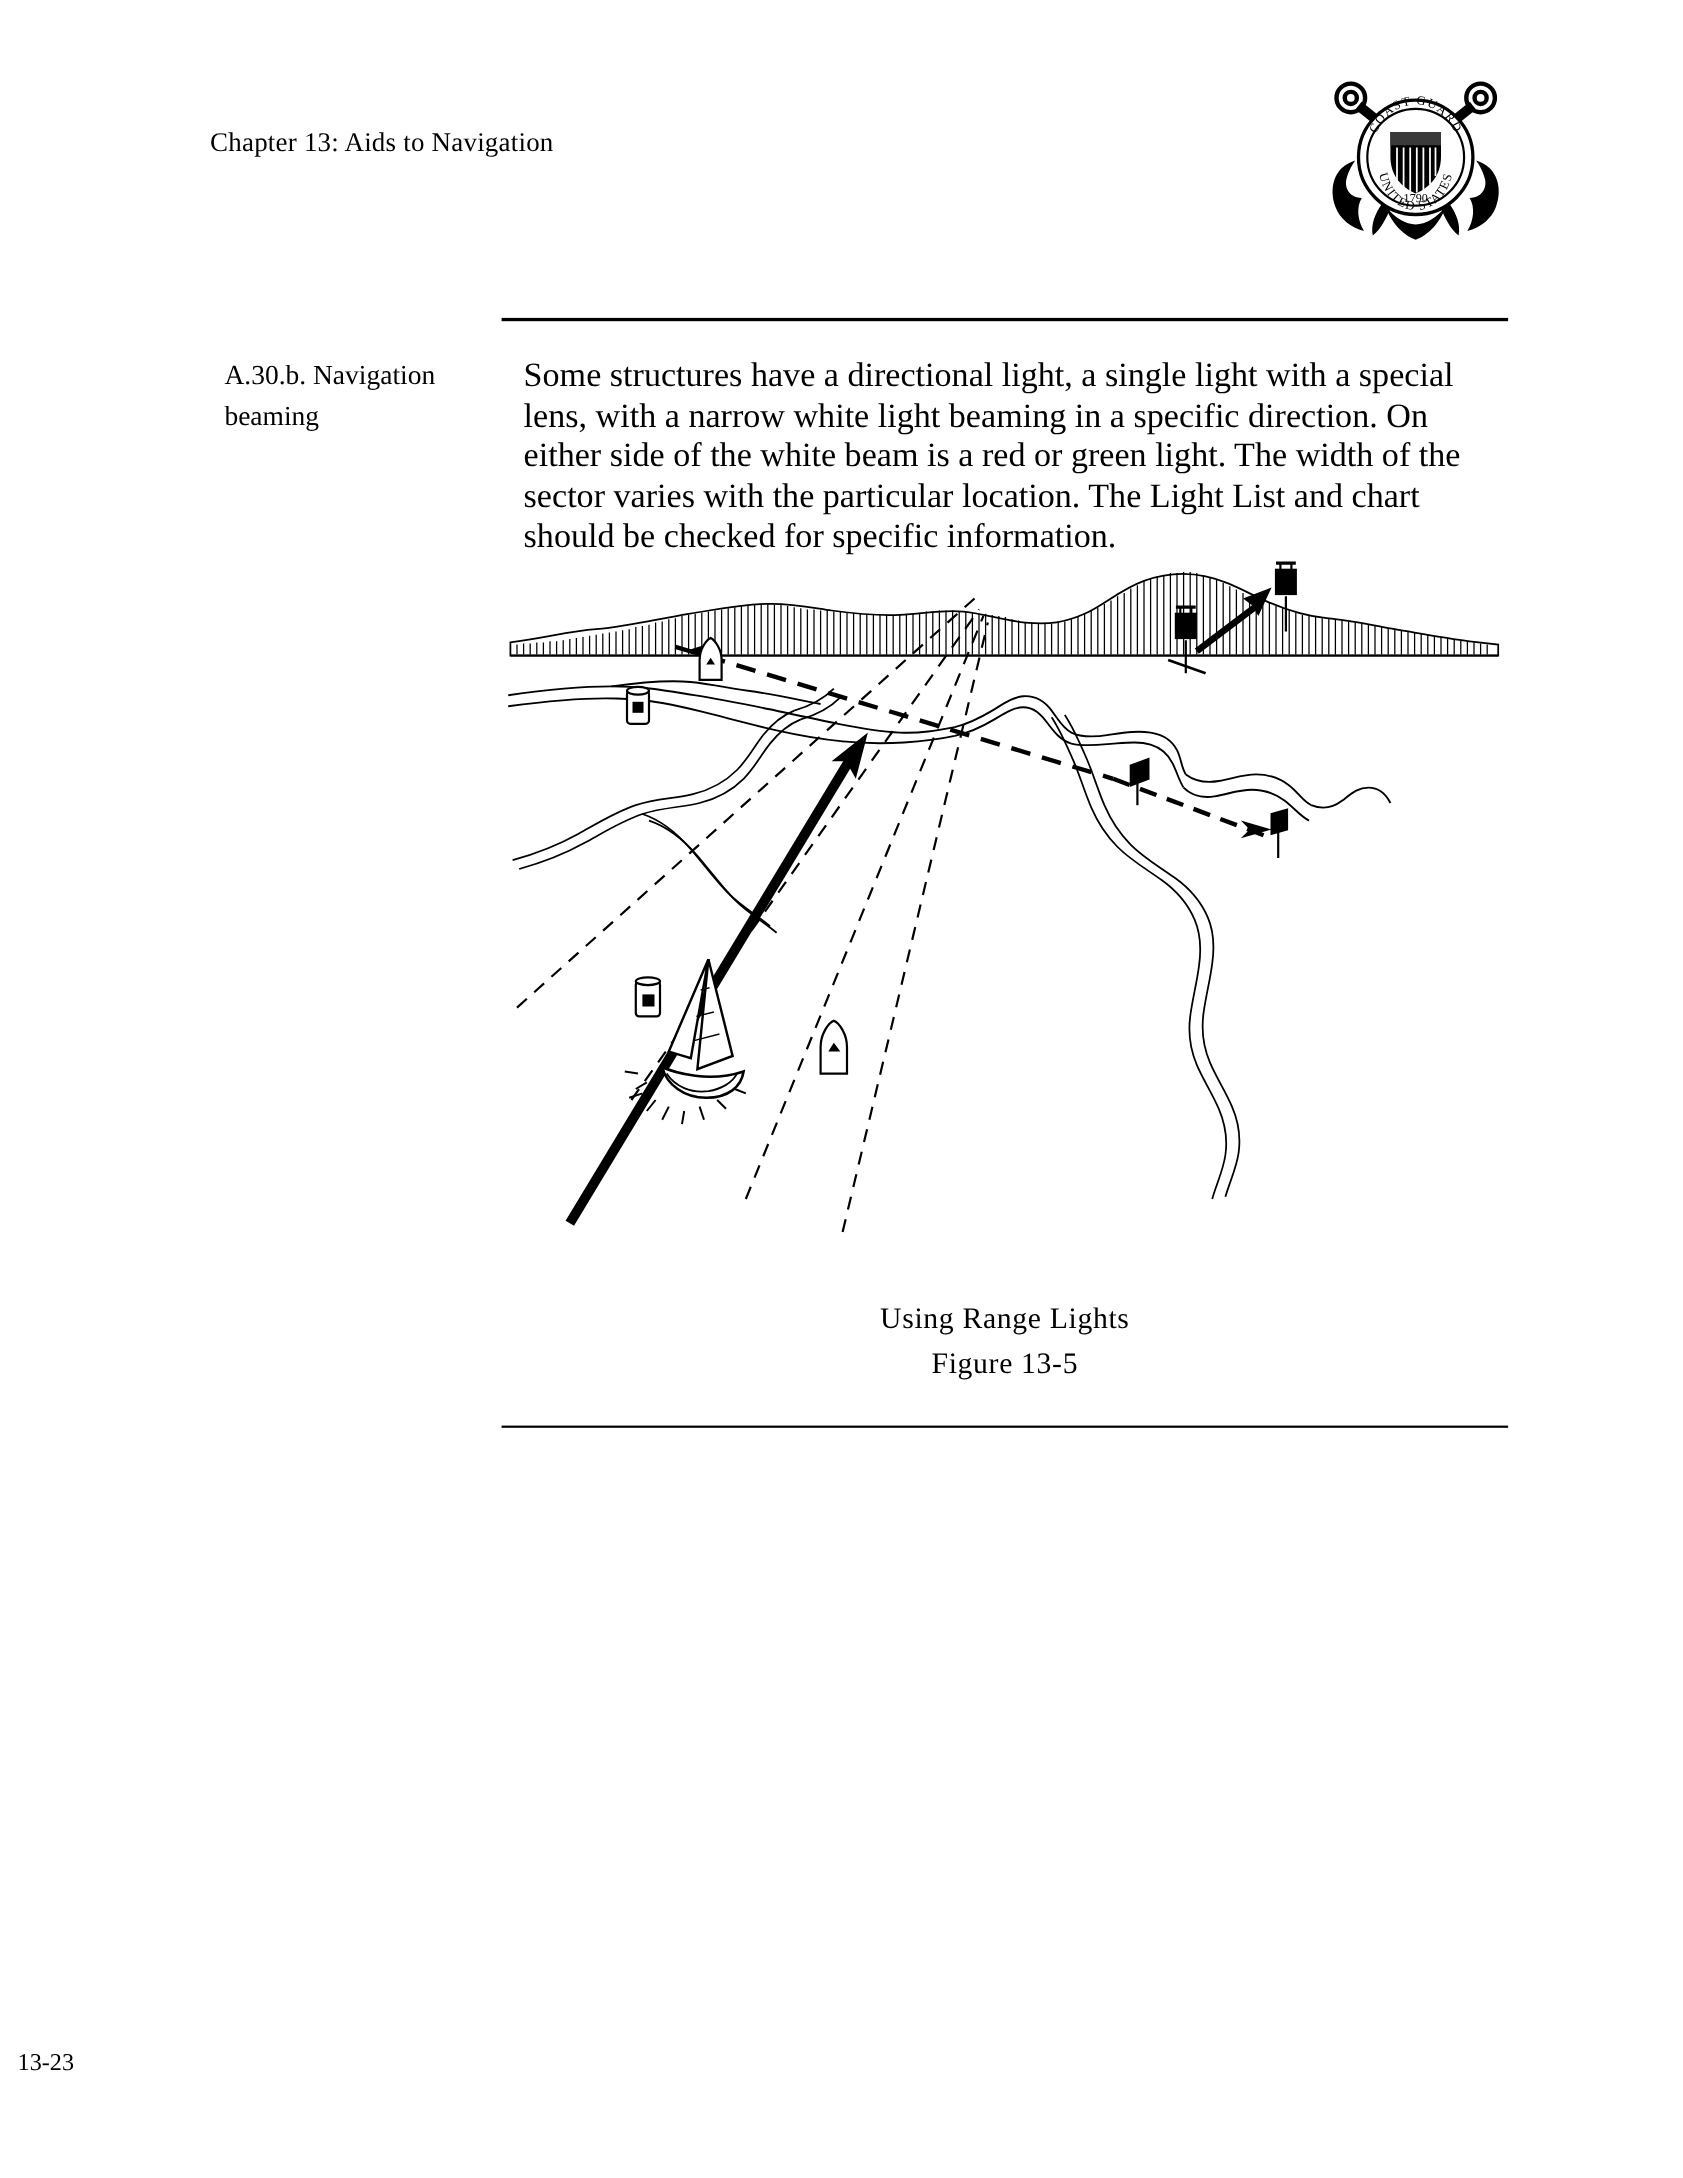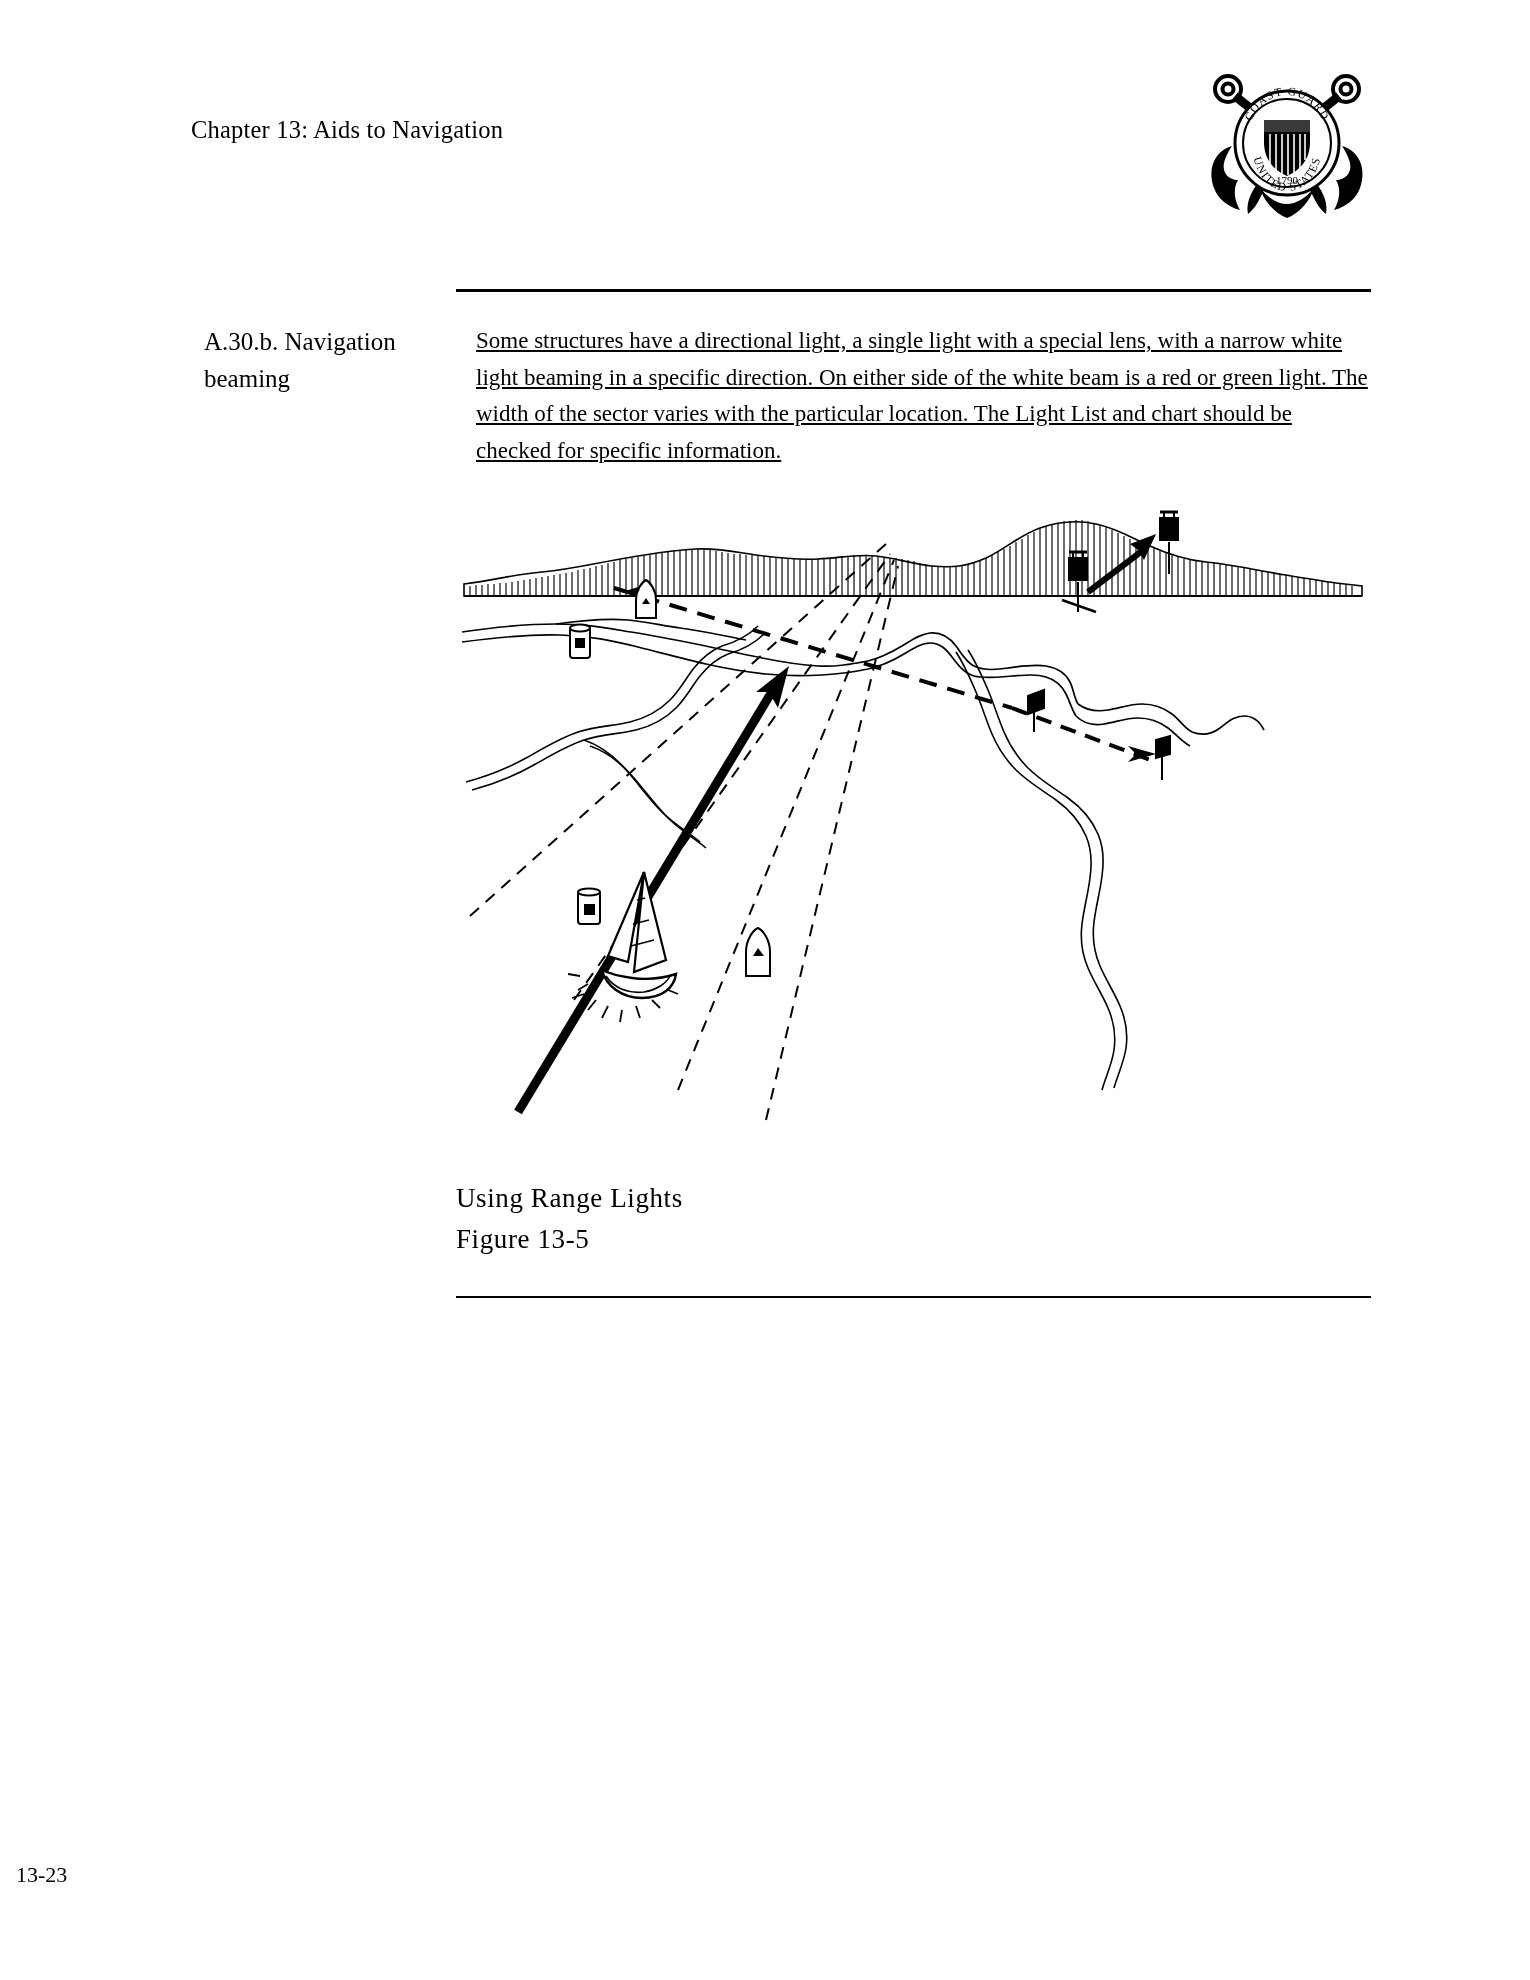--- a/index.html
+++ b/index.html
@@ -70,24 +70,23 @@
     top: 323px;
     width: 250px;
     font-size: 25px;
     line-height: 37px;
   }
   #body-text {
     position: absolute;
     left: 460px;
     top: 323px;
     width: 895px;
-    font-size: 23px;
+    font-size: 31px;
     line-height: 36.5px;
     text-align: left;
-    text-decoration: underline;
   }
 
   
   #figure-block {
     position: absolute;
     left: 440px;
     top: 500px;
     width: 915px;
     height: 790px;
   }
@@ -97,20 +96,21 @@
     top: 0;
     width: 915px;
     height: 660px;
   }
   #figure-art svg { display: block; }
   #figure-caption {
     position: absolute;
     left: 0;
     top: 678px;
     width: 915px;
+    text-align: center;
     font-size: 27px;
     line-height: 41px;
     letter-spacing: 0.6px;
   }
 
   
   #page-footer {
     position: absolute;
     left: 0;
     top: 1862px;

